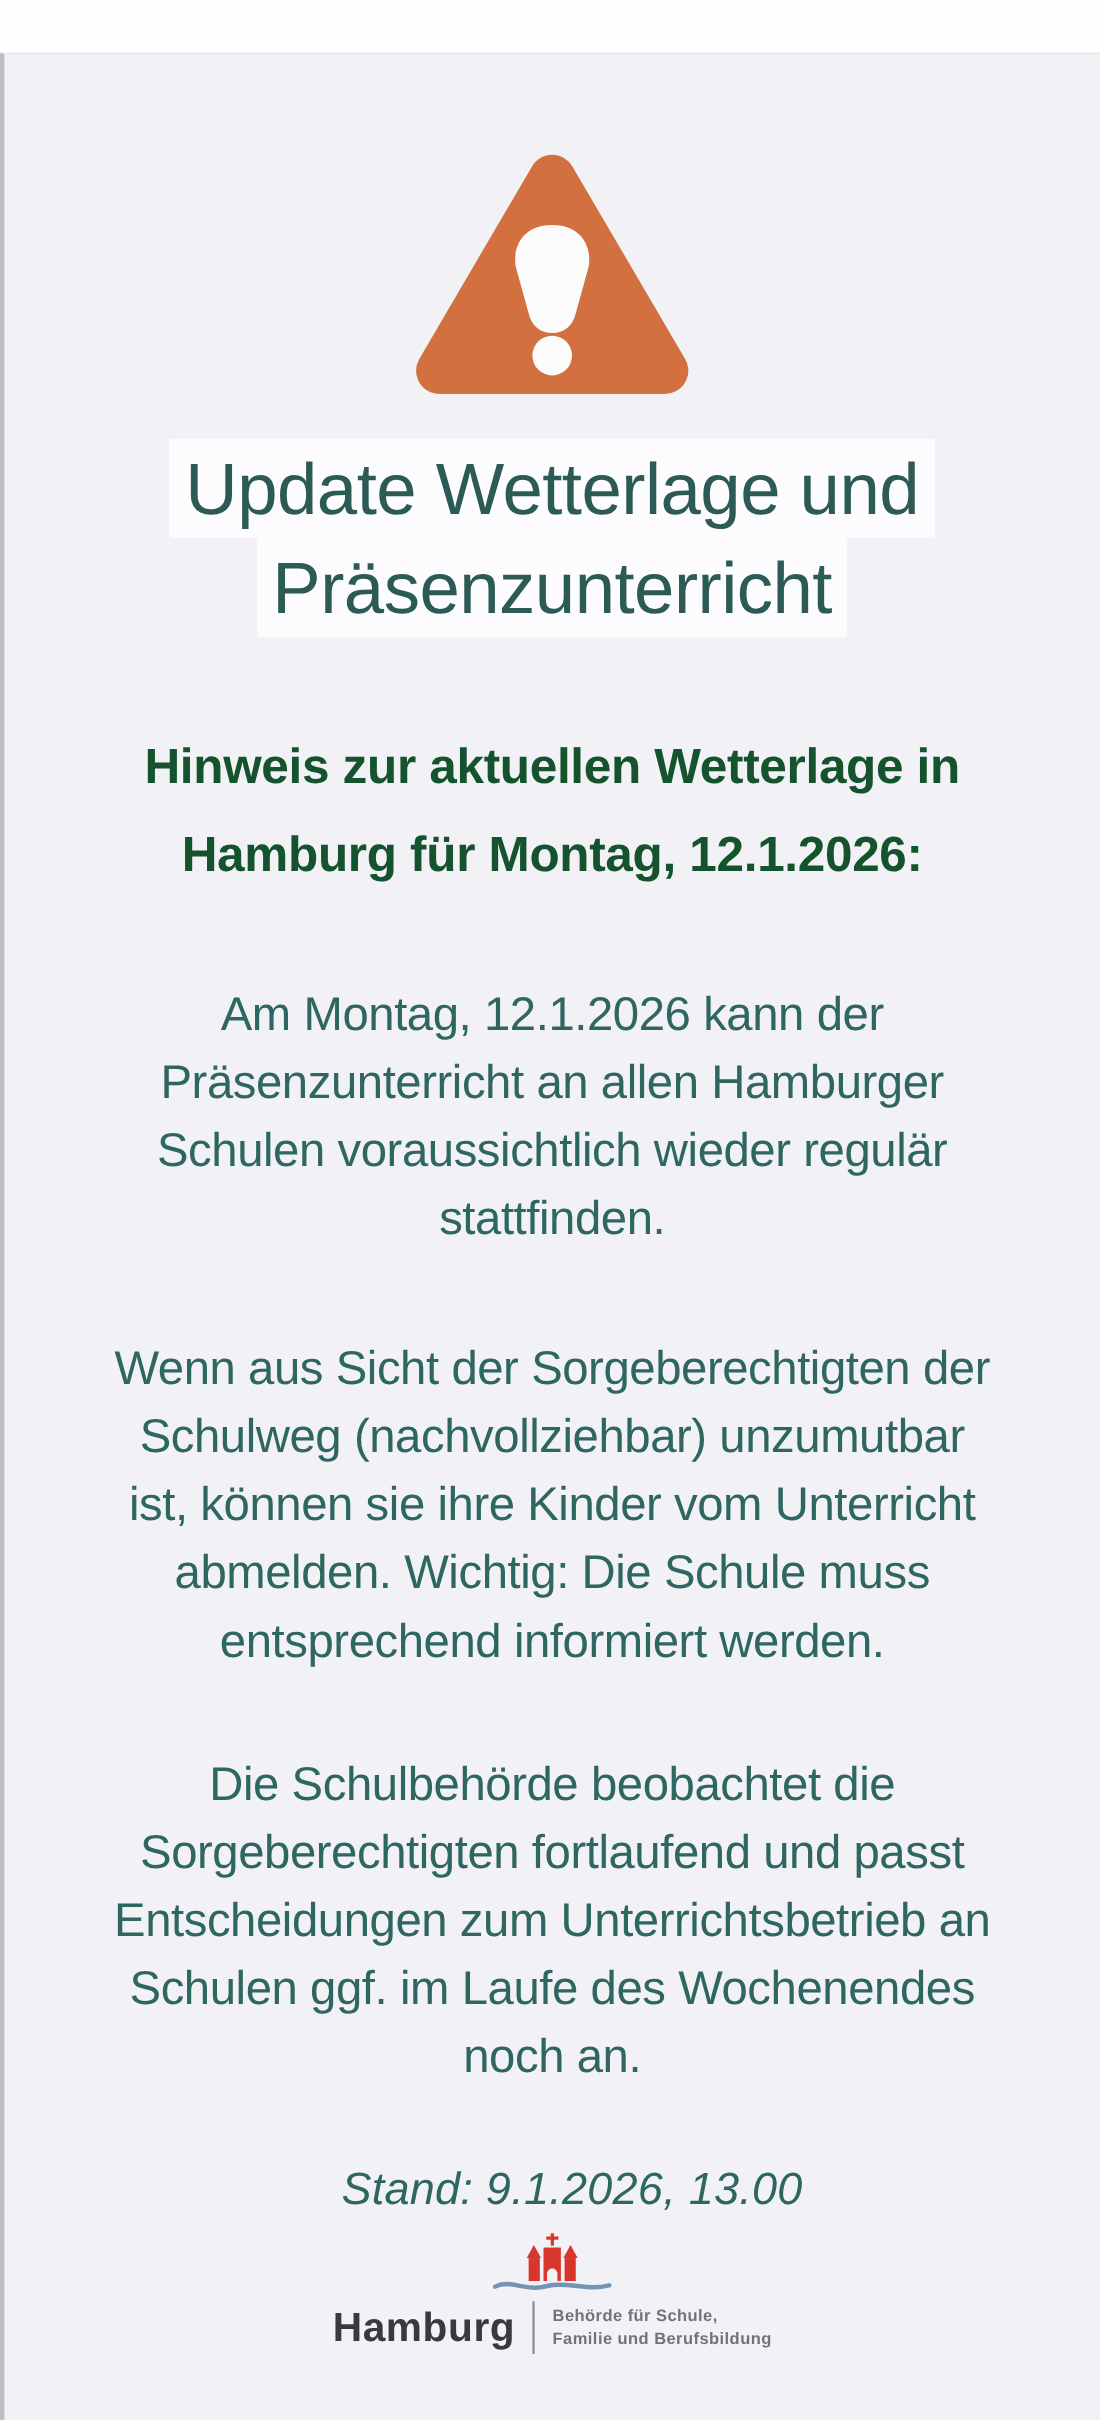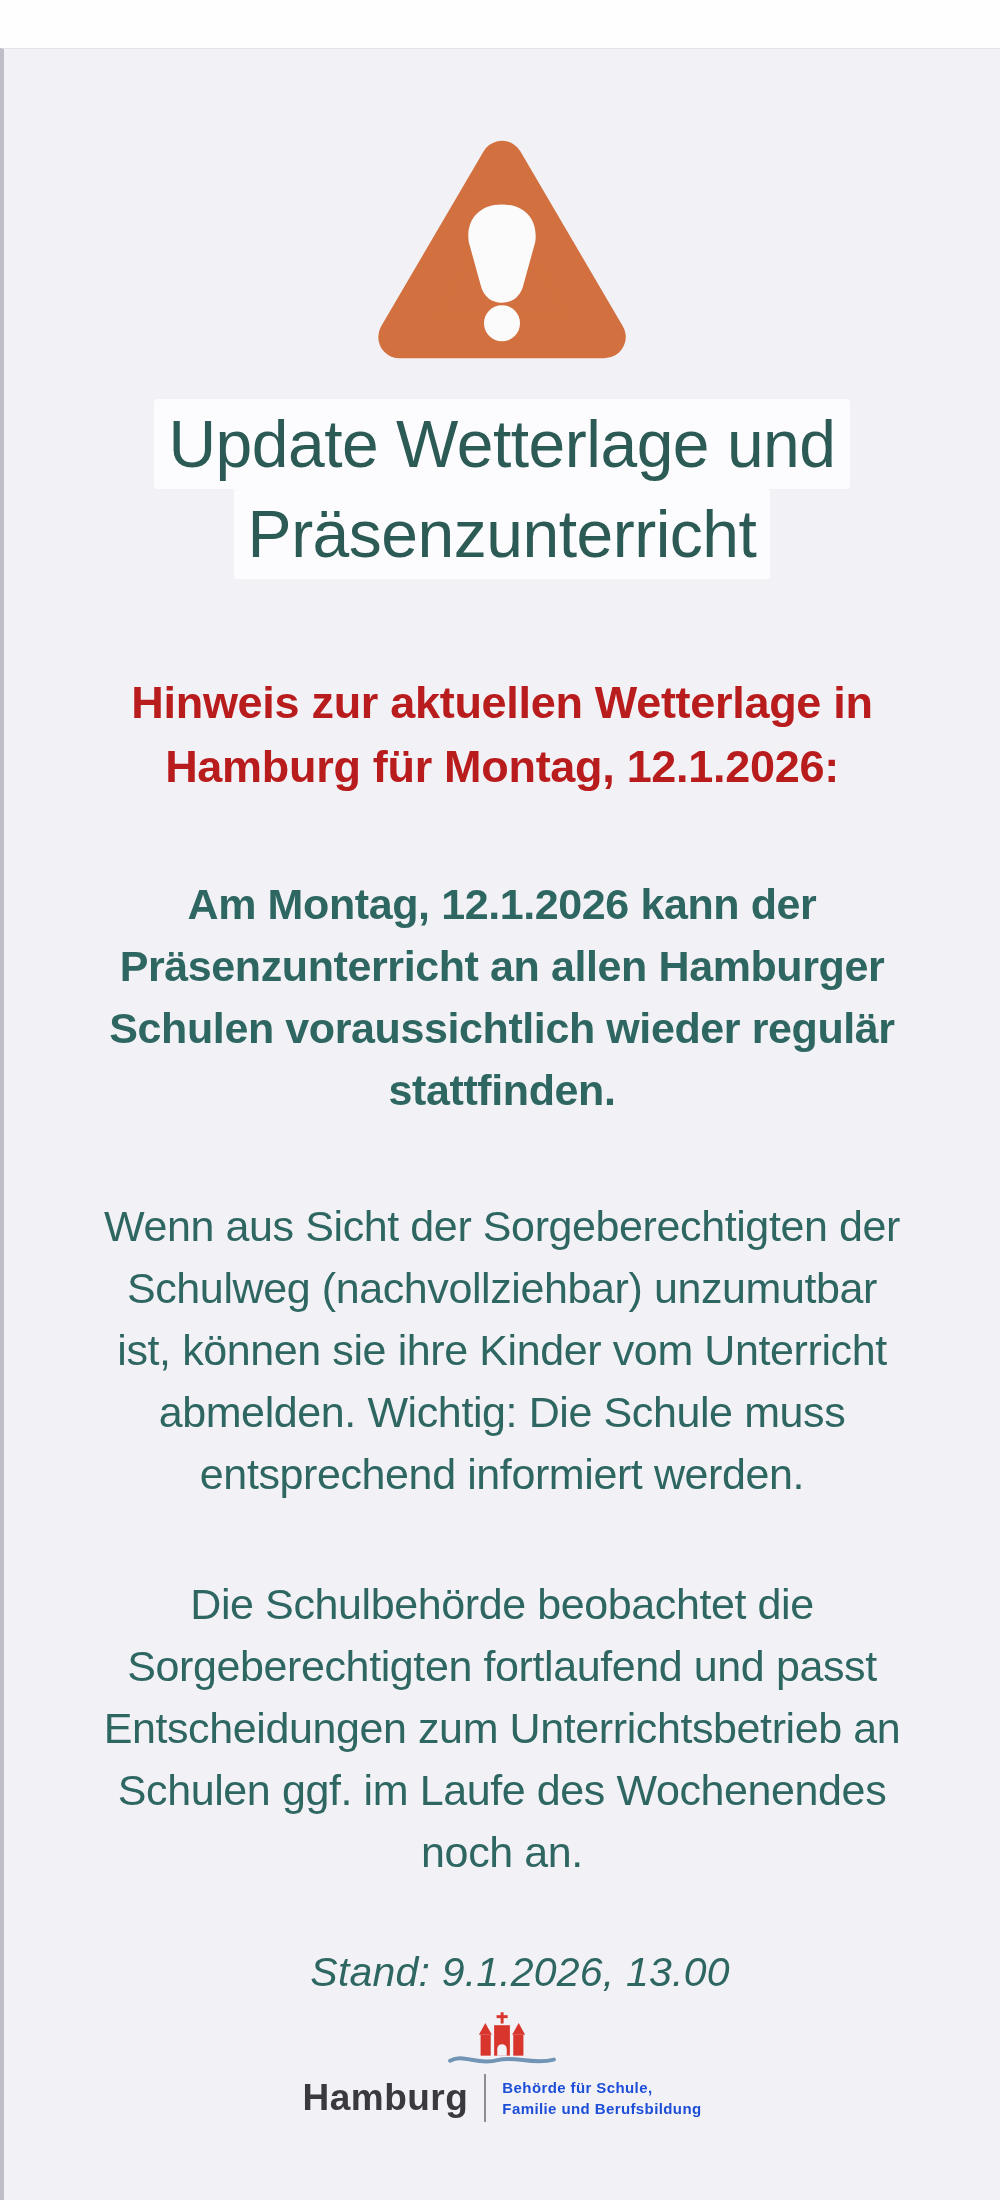--- a/index.html
+++ b/index.html
@@ -46,38 +46,38 @@
     letter-spacing: -0.5px;
     color: #2c5a55;
   }
   .title .hl {
     display: inline-block;
     background: #fcfcfe;
     padding: 0 14px;
     border-radius: 2px;
   }
   .subtitle {
-    margin-top: 48px;
+    margin-top: 34px;
     max-width: 900px;
     font-size: 45px;
-    line-height: 64px;
+    line-height: 80px;
     font-weight: 700;
-    color: #b91c1c;
+    color: #14532d;
     letter-spacing: -0.3px;
   }
   .para {
     margin: 0 auto;
     max-width: 800px;
     font-size: 43px;
     line-height: 62px;
     font-weight: 400;
     color: #2e6661;
     letter-spacing: -0.4px;
   }
-  .para.p1 { margin-top: 74px; font-weight: bold; }
+  .para.p1 { margin-top: 74px; }
   .para.p2 { margin-top: 74px; text-align: center; }
   .para.p3 { margin-top: 68px; }
   .timestamp {
     margin-top: 66px;
     font-size: 41px;
     font-style: italic;
     color: #2e6661;
     letter-spacing: 0.2px;
     margin-left: 36px;
   }
@@ -106,21 +106,21 @@
   .logo-divider {
     width: 2px;
     height: 48px;
     background: #8d8d93;
   }
   .dept {
     text-align: left;
     font-size: 15px;
     line-height: 21px;
     font-weight: 700;
-    color: #1d4ed8;
+    color: #737373;
     letter-spacing: 0.4px;
   }
 </style>
 </head>
 <body>
 
 <div class="stage">
   <div class="card">
 
     <svg class="warn-icon" viewBox="0 0 100 96" aria-hidden="true">

